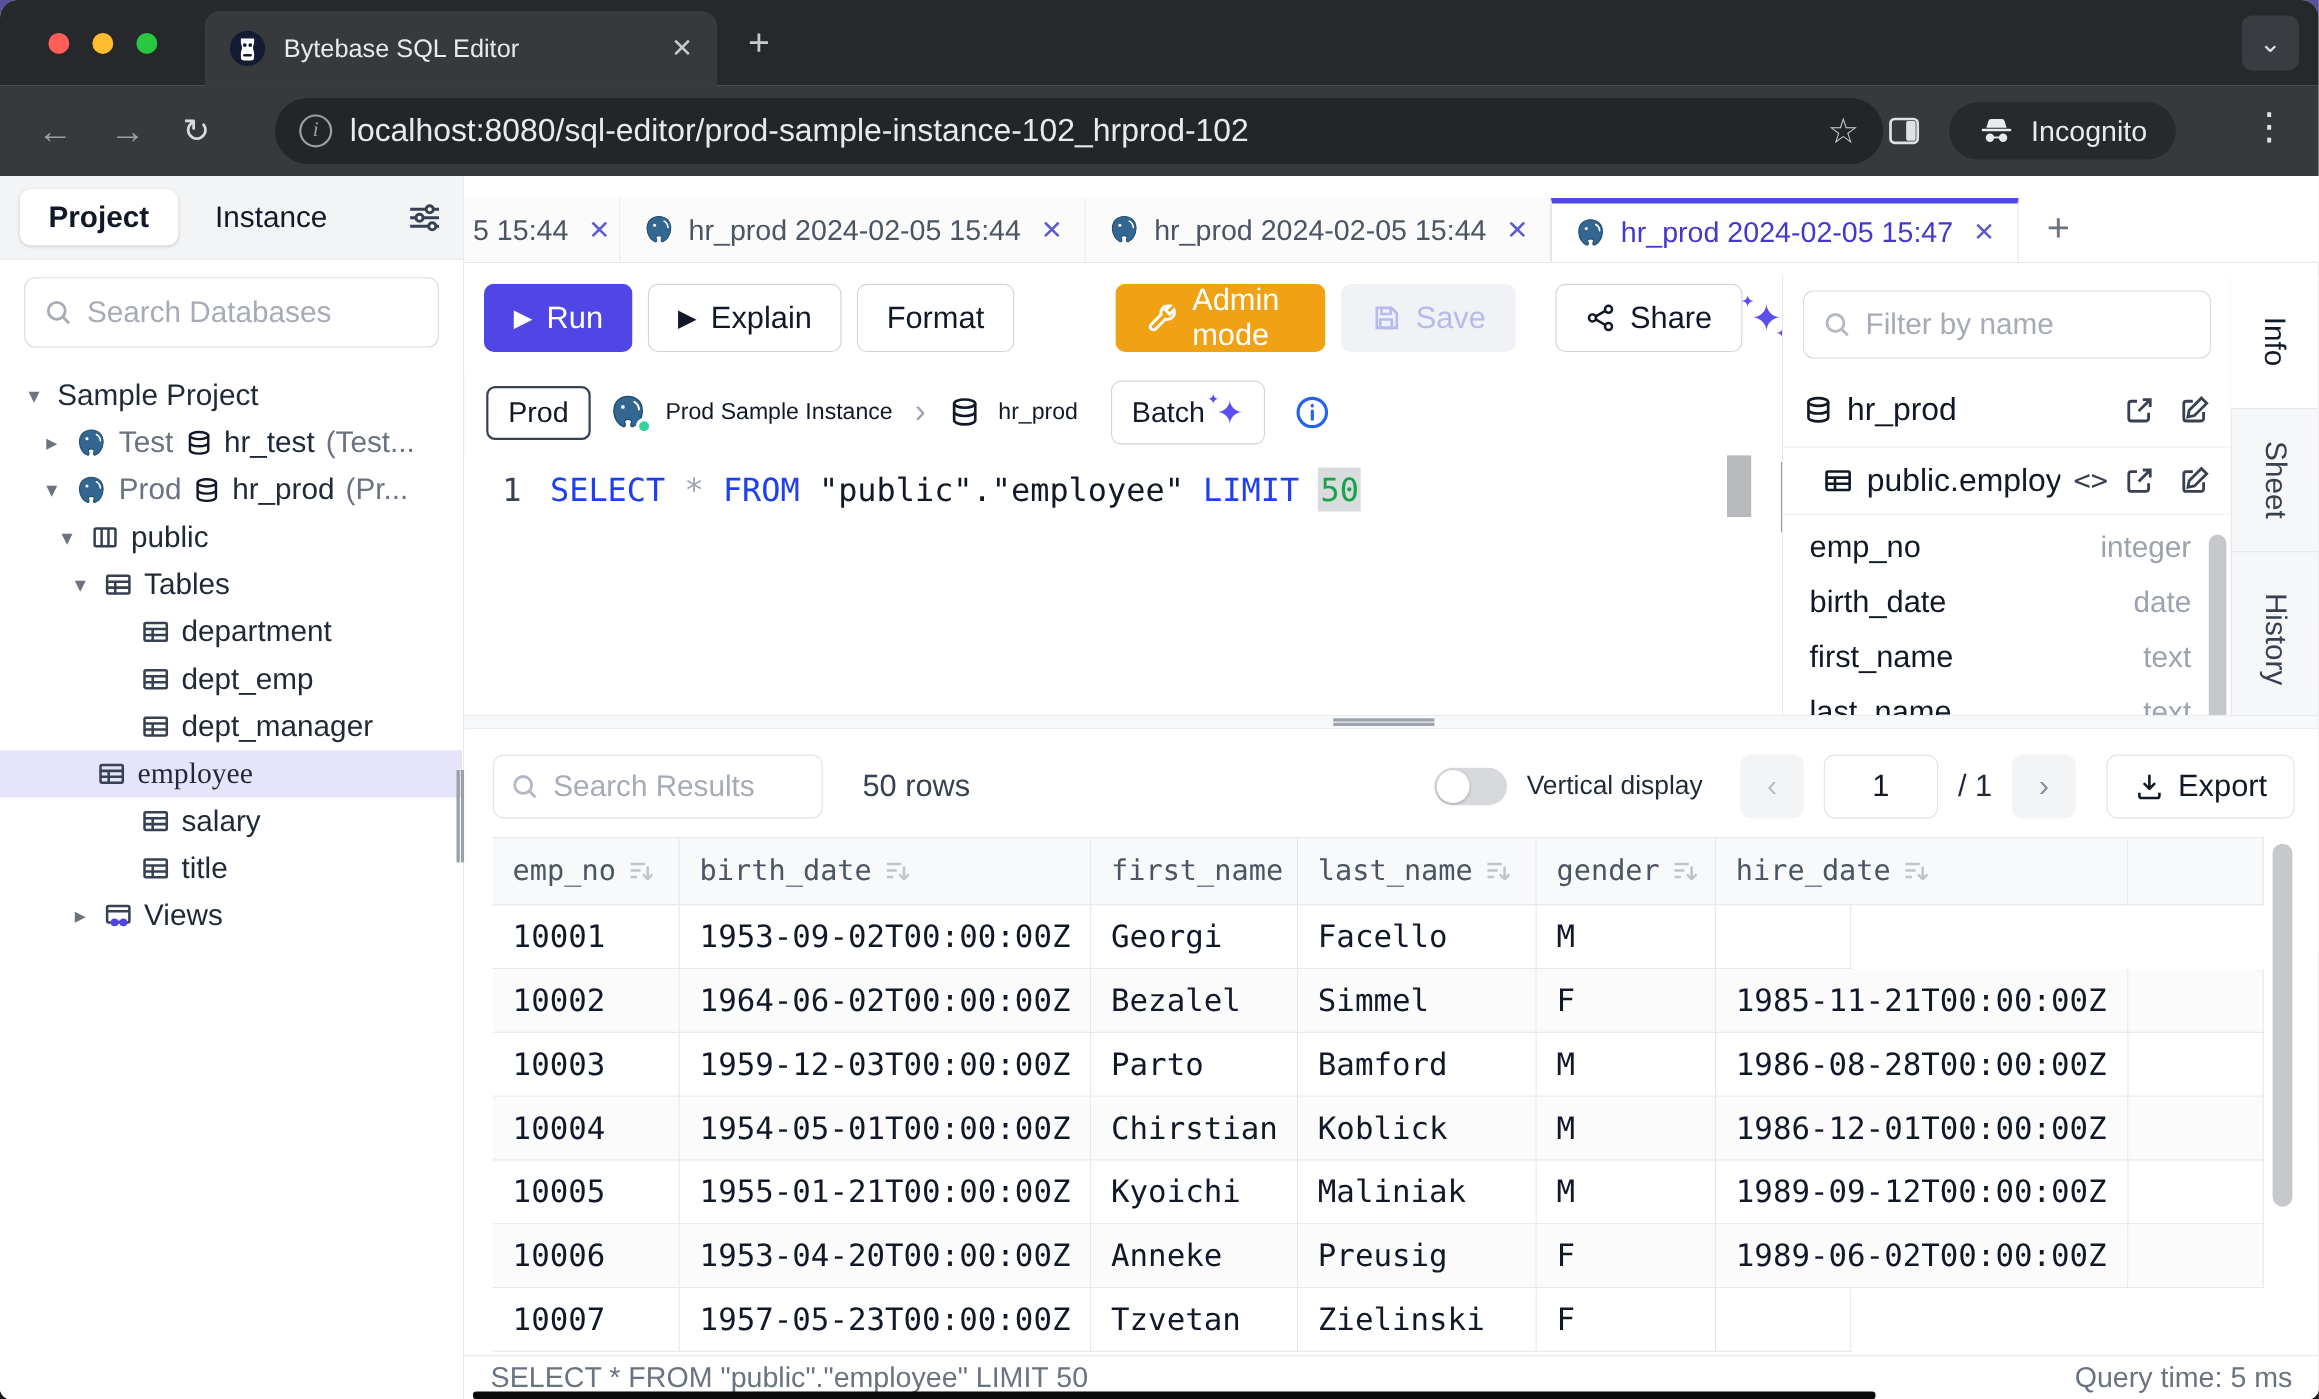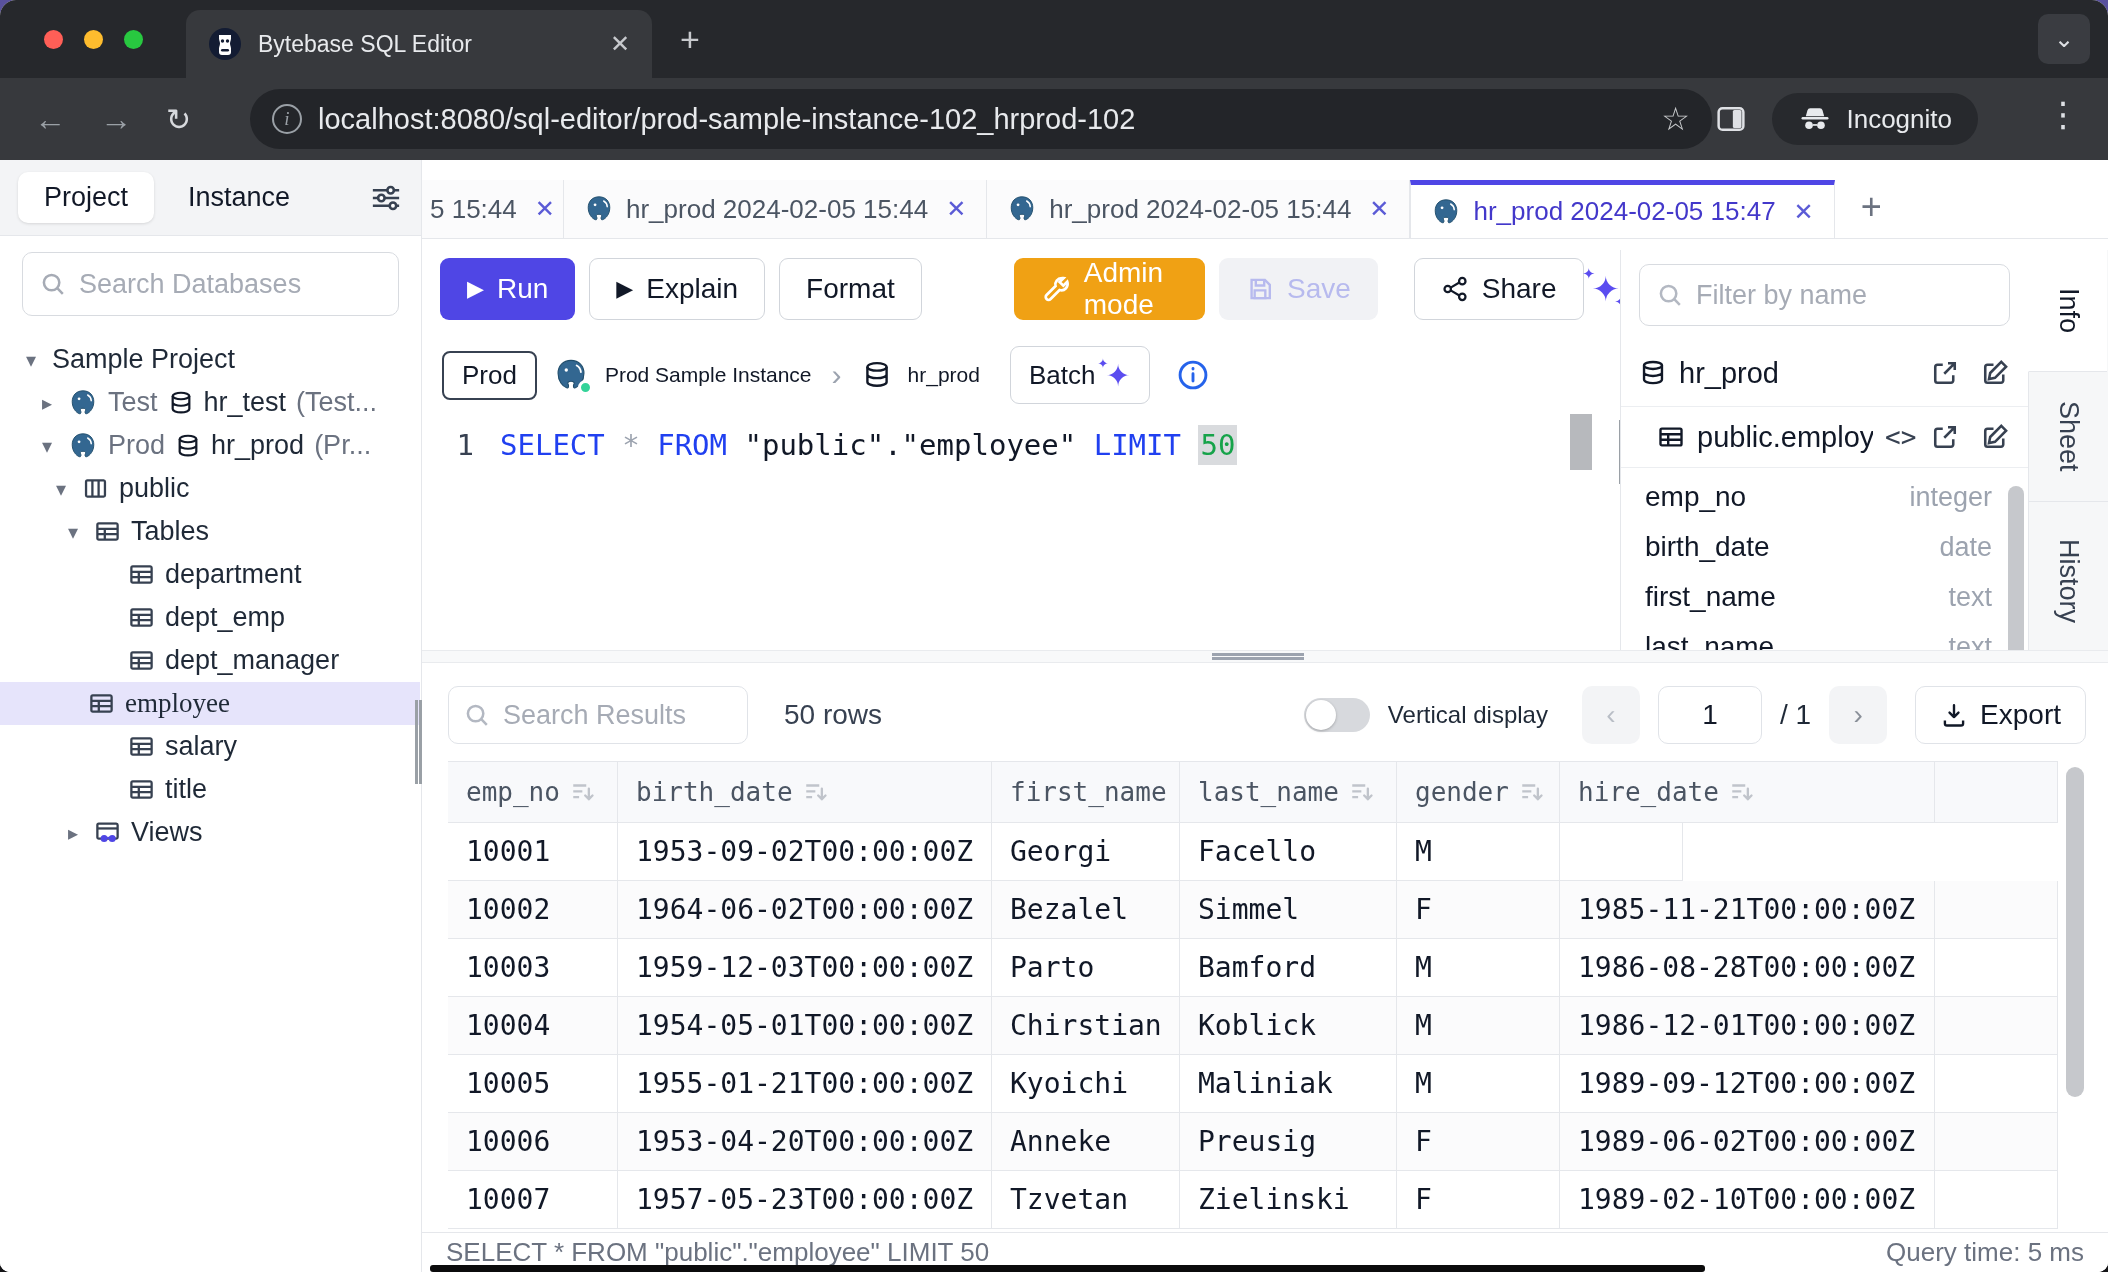--- a/index.html
+++ b/index.html
@@ -32,21 +32,21 @@
   .incog-pill span { color:#e8eaed; font-size:26px; }
   .kebab { position:absolute; right:28px; top:16px; color:#dfe1e5; font-size:34px; }
 
   
   .app { position:absolute; left:0; top:160px; right:0; bottom:0; background:#fff; }
 
   
   .sidebar { position:absolute; left:0; top:0; width:422px; bottom:0; background:#fff; border-right:1px solid #e5e7eb; }
   .sb-head { position:absolute; left:0; top:0; right:0; height:76px; background:#f3f4f6; border-bottom:1px solid #e5e7eb; display:flex; align-items:center; padding:0 18px; gap:8px; }
   .sb-tab { font-size:27px; color:#111827; padding:10px 26px; border-radius:10px; }
-  .sb-tab.active { background:#fff; box-shadow:0 1px 3px rgba(0,0,0,.12); font-weight:normal; }
+  .sb-tab.active { background:#fff; box-shadow:0 1px 3px rgba(0,0,0,.12); font-weight:bold; }
   .sb-sliders { margin-left:auto; }
   .sb-search { position:absolute; left:22px; right:22px; top:92px; height:64px; border:1px solid #d8dbe0; border-radius:10px; display:flex; align-items:center; gap:12px; padding:0 16px; background:#fff; }
   .ph { color:#a6abb5; font-size:27px; white-space:nowrap; overflow:hidden; }
   .tree { position:absolute; left:0; right:1px; top:178px; bottom:0; overflow:hidden; }
   .tree-row { height:43px; display:flex; align-items:center; gap:10px; font-size:27px; color:#1f2937; white-space:nowrap; overflow:hidden; }
   .tree-row.selected { background:#e6e4fb; }
   .caret { color:#6b7280; font-size:20px; width:22px; text-align:center; flex:none; }
   .muted { color:#6b7280; }
   .tree-ic { display:flex; align-items:center; flex:none; }
   .sb-resizer { position:absolute; right:-1px; top:540px; height:84px; width:7px; border-left:3px solid #9aa0a6; border-right:3px solid #9aa0a6; }
@@ -725,21 +725,20 @@
                 <div class="g-cell" style="width: 163px;">F</div>
                 <div class="g-cell" style="width: 375px;">1989-06-02T00:00:00Z</div>
                 <div class="g-cell" style="width: 123px;"></div>
               </div>
               <div class="g-row">
                 <div class="g-cell" style="width: 170px;">10007</div>
                 <div class="g-cell" style="width: 374px;">1957-05-23T00:00:00Z</div>
                 <div class="g-cell" style="width: 188px;">Tzvetan</div>
                 <div class="g-cell" style="width: 217px;">Zielinski</div>
                 <div class="g-cell" style="width: 163px;">F</div>
-                <div class="g-cell" style="width: 375px;">1989-02-10T00:00:00Z</div>
                 <div class="g-cell" style="width: 123px;"></div>
               </div>
             </div>
           </div>
         <div class="res-scroll"></div>
         <div class="statusbar">
           <span class="sb-query">SELECT * FROM "public"."employee" LIMIT 50</span>
           <span class="sb-time">Query time: 5 ms</span>
         </div>
       </div>

